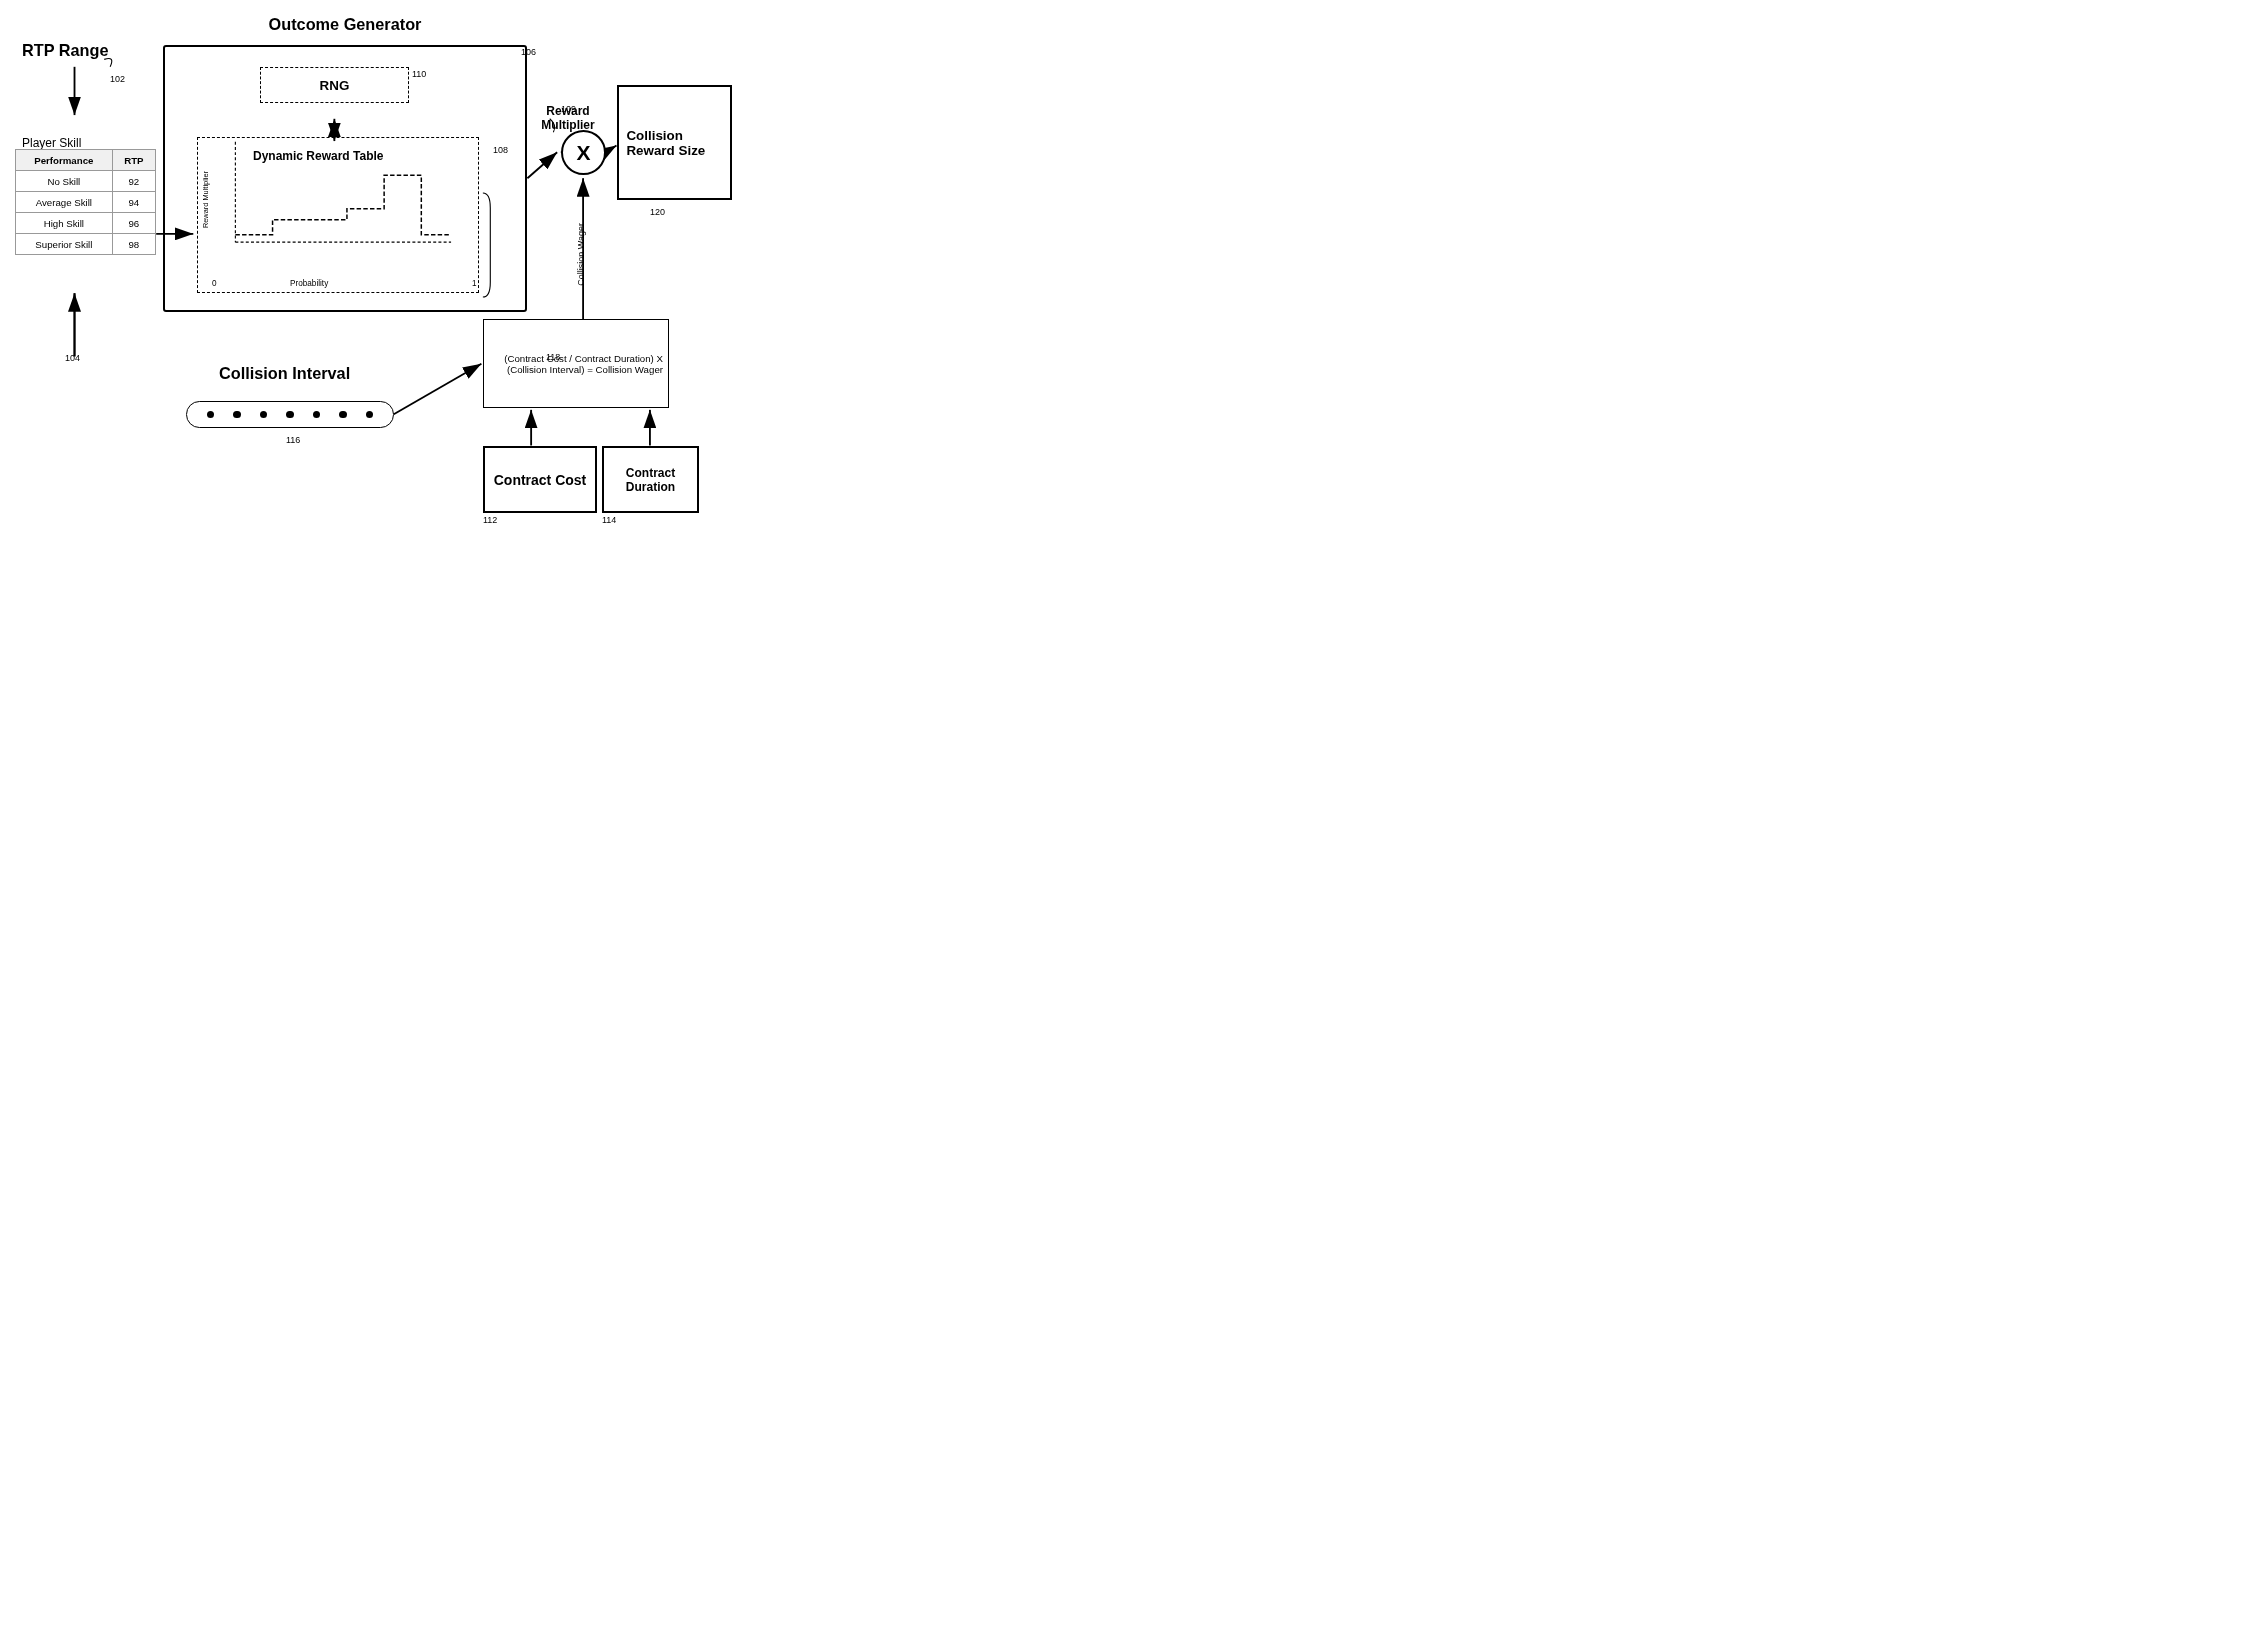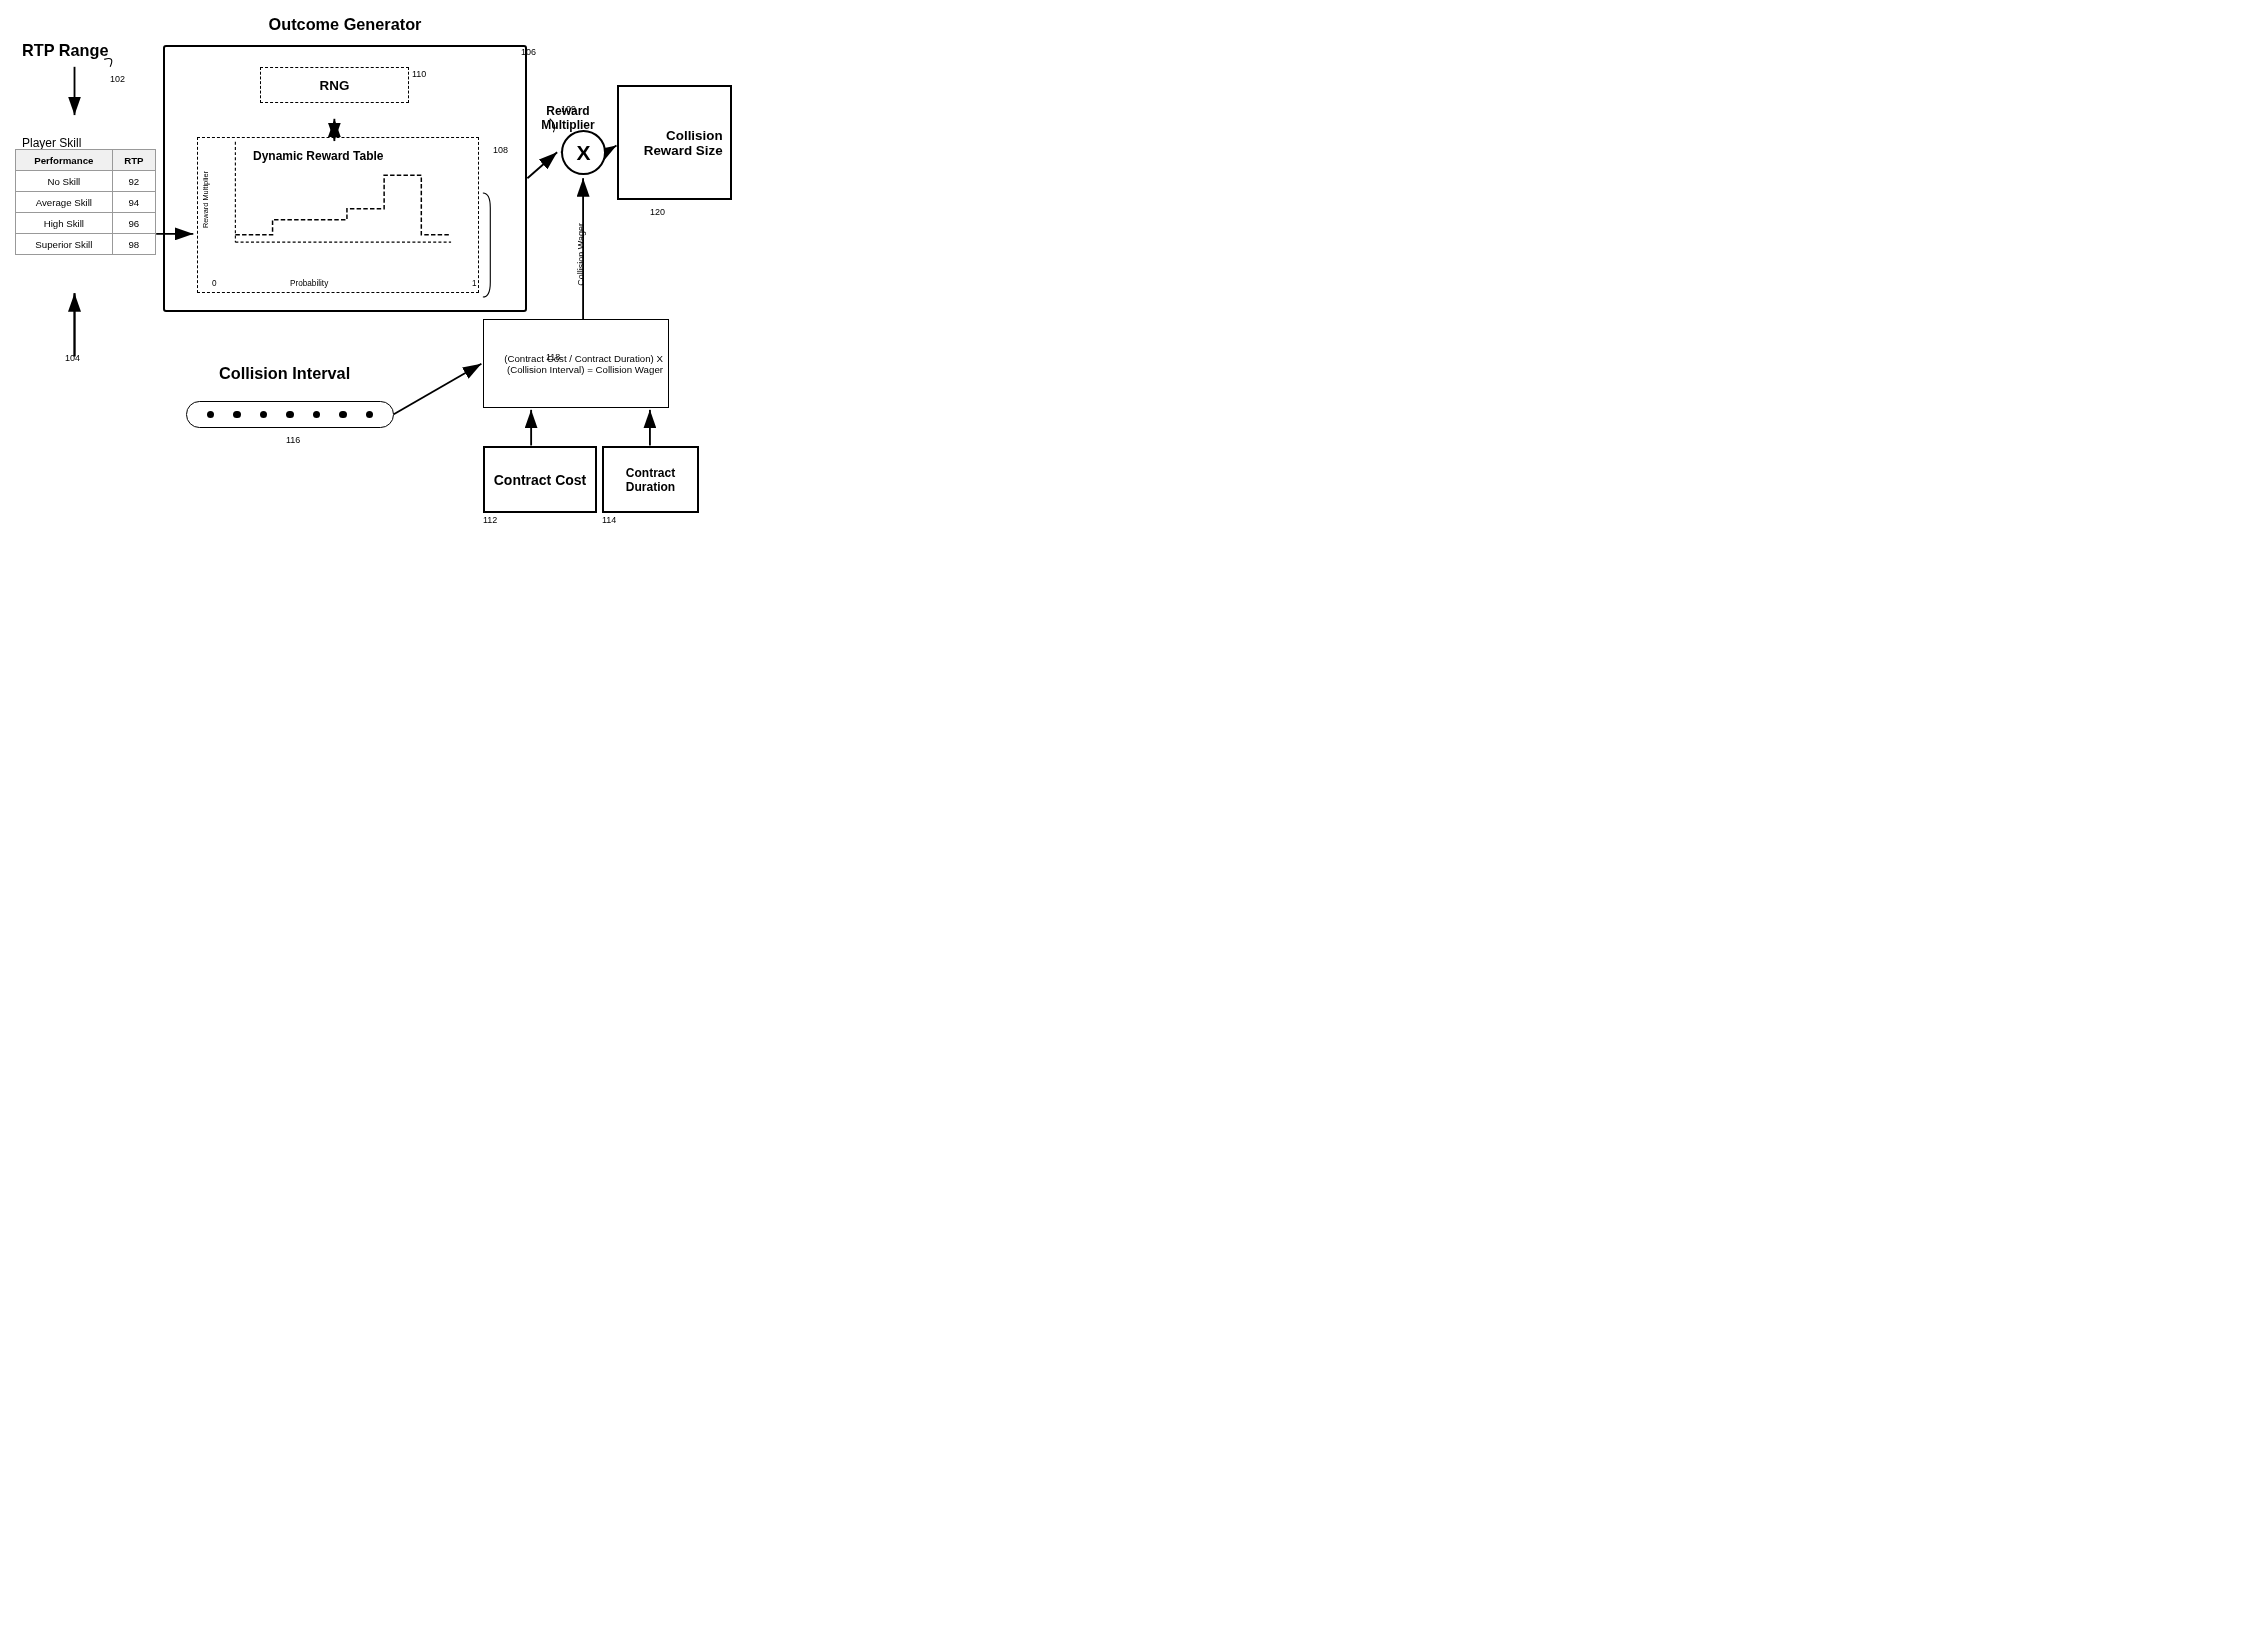--- a/index.html
+++ b/index.html
@@ -137,21 +137,21 @@
     .crs-box {
       position: absolute;
       top: 85px;
       left: 617px;
       width: 115px;
       height: 115px;
       border: 2.2px solid #000;
       display: flex;
       align-items: center;
       justify-content: center;
-      text-align: right;
+      text-align: left;
       font-size: 13.4px;
       font-weight: bold;
       padding: 7.4px;
     }
     
     .multiply-circle {
       position: absolute;
       top: 130px;
       left: 561px;
       width: 45px;

